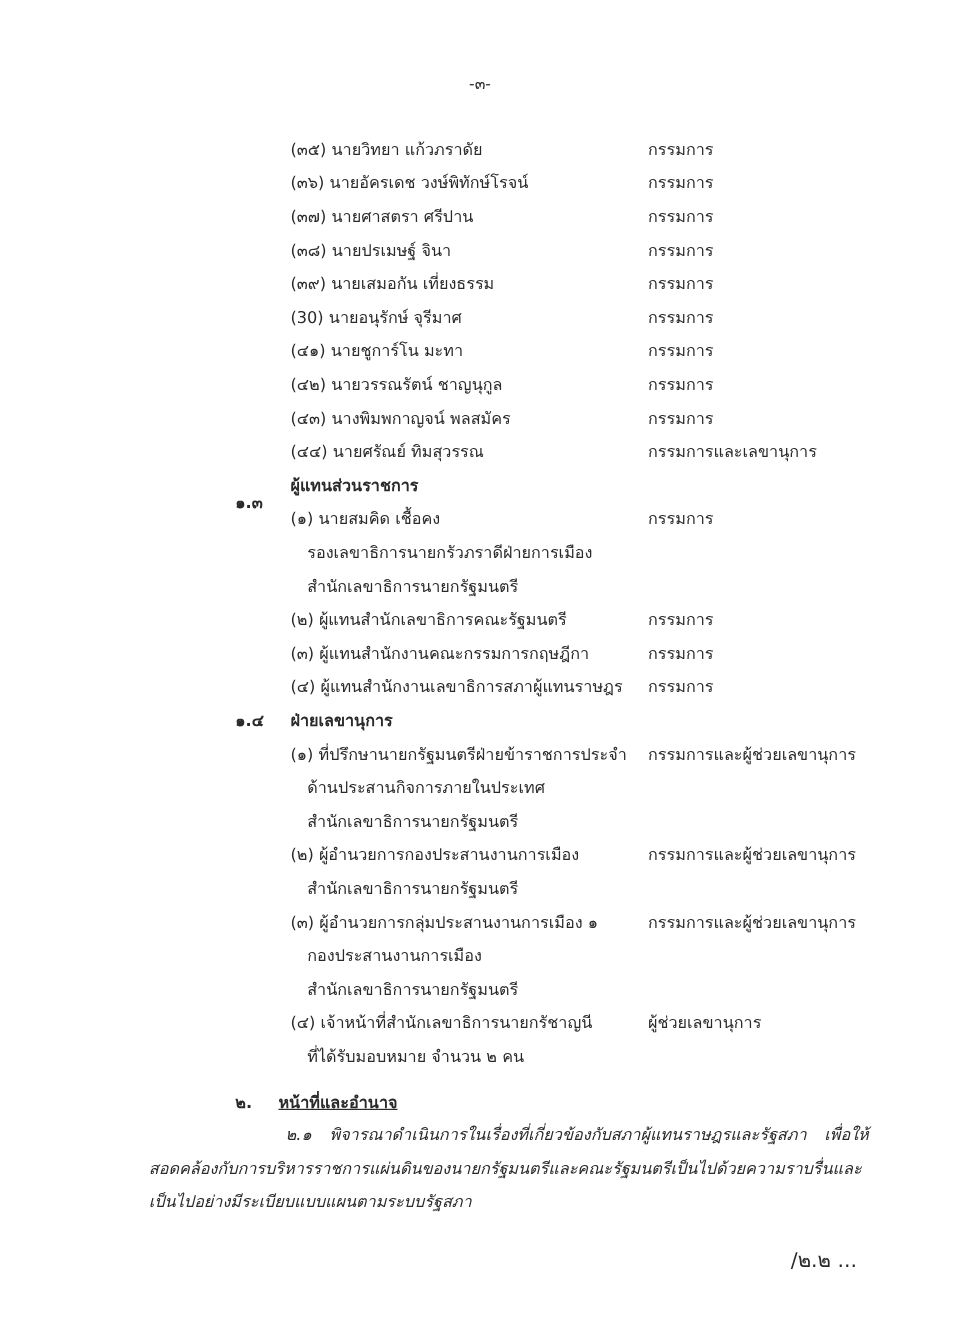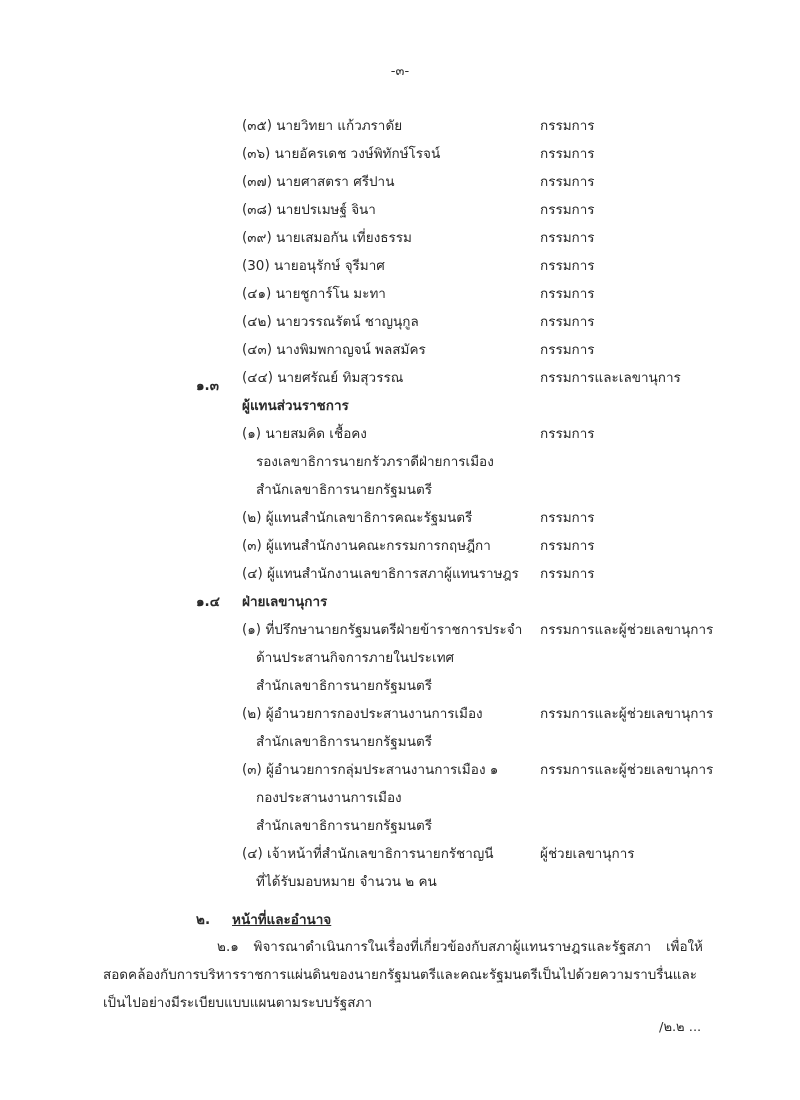--- a/index.html
+++ b/index.html
@@ -9,23 +9,23 @@
     }
     .abs { position: absolute; white-space: nowrap; line-height: 18px; }
     .page-num { left: 0; width: 800px; text-align: center; top: 62px; font-size: 13px; }
     .num { left: 242px; }
     .sec-num { left: 196px; font-weight: bold; }
     .sec-title { left: 242px; font-weight: bold; }
     .role { left: 540px; text-align: right; }
     .cont { left: 256px; }
     .h2num { left: 196px; font-weight: bold; }
     .h2title { left: 232px; font-weight: bold; text-decoration: underline; }
-    .para { left: 103px; width: 600px; white-space: normal; line-height: 28px; text-align: justify; }
+    .para { left: 124px; width: 600px; white-space: normal; line-height: 28px; text-align: justify; font-style: italic; }
     .para .indent { display: inline-block; width: 114px; }
-    .footer { left: 659px; top: 1018px; font-size: 13px; }
+    .footer { left: 659px; top: 1042px; font-size: 17px; }
   </style>
 </head>
 <body>
 
 <div>
   <div class="abs page-num">-๓-</div>
 
   <div class="abs num" style="top:116px"><span>(๓๕)</span> <span>นายวิทยา  แก้วภราดัย</span></div>
   <div class="abs role" style="top:116px">กรรมการ</div>
   <div class="abs num" style="top:144px"><span>(๓๖)</span> <span>นายอัครเดช  วงษ์พิทักษ์โรจน์</span></div>
@@ -40,21 +40,21 @@
   <div class="abs role" style="top:256px">กรรมการ</div>
   <div class="abs num" style="top:284px"><span>(๔๑)</span> <span>นายชูการ์โน  มะทา</span></div>
   <div class="abs role" style="top:284px">กรรมการ</div>
   <div class="abs num" style="top:312px"><span>(๔๒)</span> <span>นายวรรณรัตน์  ชาญนุกูล</span></div>
   <div class="abs role" style="top:312px">กรรมการ</div>
   <div class="abs num" style="top:340px"><span>(๔๓)</span> <span>นางพิมพกาญจน์  พลสมัคร</span></div>
   <div class="abs role" style="top:340px">กรรมการ</div>
   <div class="abs num" style="top:368px"><span>(๔๔)</span> <span>นายศรัณย์  ทิมสุวรรณ</span></div>
   <div class="abs role" style="top:368px">กรรมการและเลขานุการ</div>
 
-  <div class="abs sec-num" style="top:376px">๑.๓</div>
+  <div class="abs sec-num" style="top:410px">๑.๓</div>
   <div class="abs sec-title" style="top:396px">ผู้แทนส่วนราชการ</div>
 
   <div class="abs num" style="top:424px"><span>(๑)</span> <span>นายสมคิด  เชื้อคง</span></div>
   <div class="abs role" style="top:424px">กรรมการ</div>
   <div class="abs cont" style="top:452px">รองเลขาธิการนายกรัวภราดีฝ่ายการเมือง</div>
   <div class="abs cont" style="top:480px">สำนักเลขาธิการนายกรัฐมนตรี</div>
 
   <div class="abs num" style="top:508px"><span>(๒)</span> <span>ผู้แทนสำนักเลขาธิการคณะรัฐมนตรี</span></div>
   <div class="abs role" style="top:508px">กรรมการ</div>
   <div class="abs num" style="top:536px"><span>(๓)</span> <span>ผู้แทนสำนักงานคณะกรรมการกฤษฎีกา</span></div>

